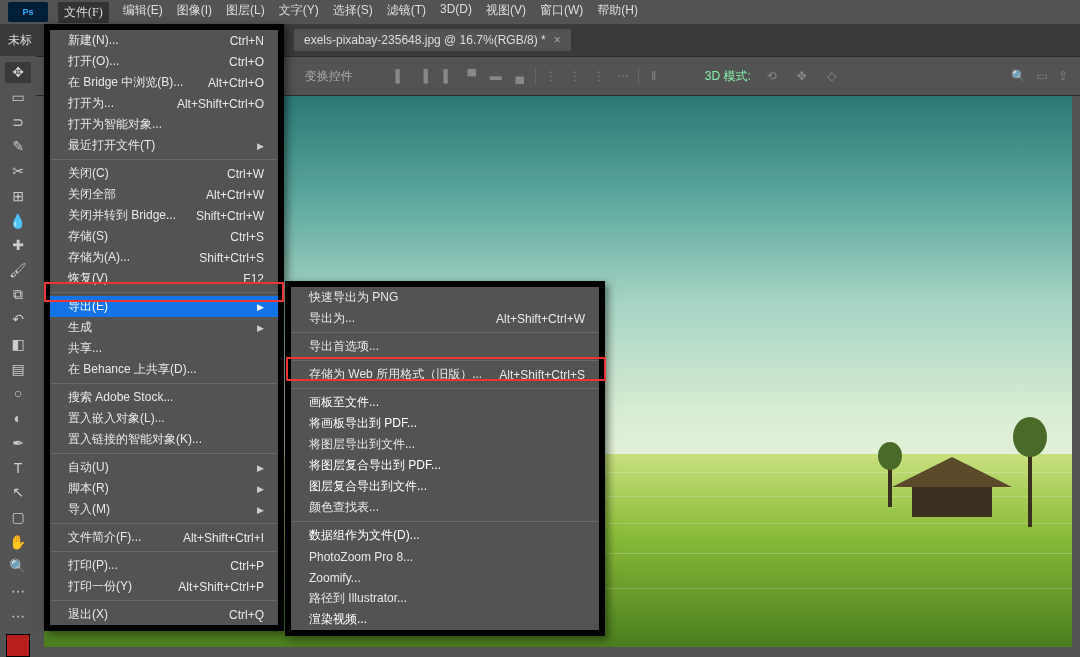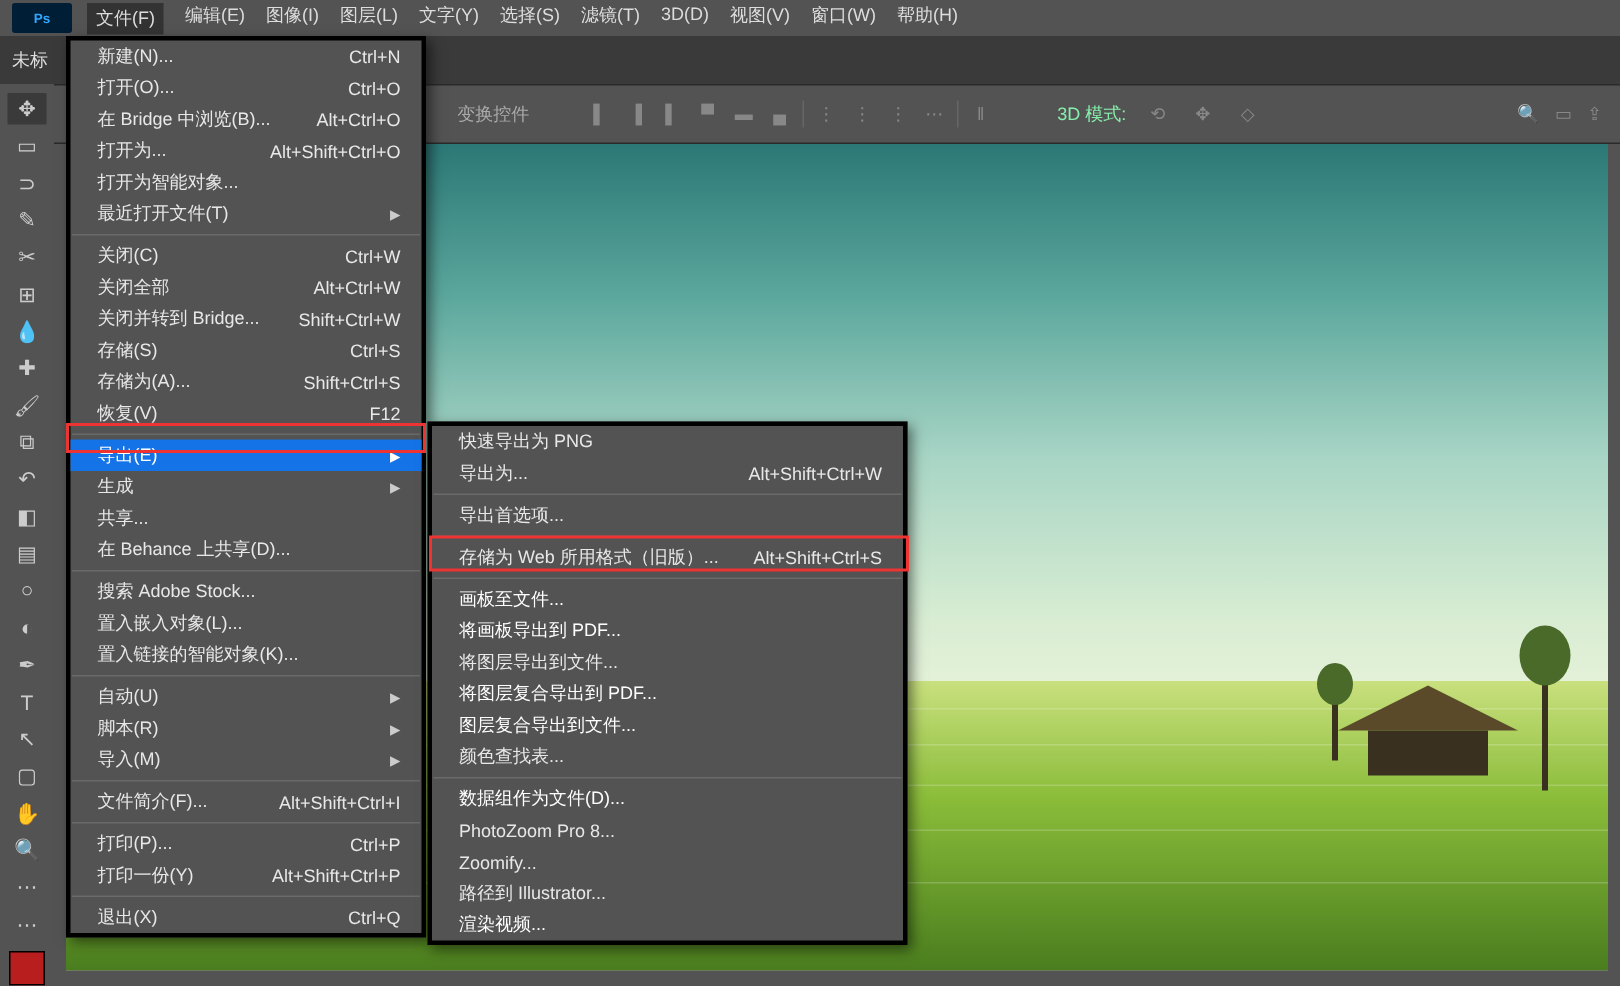--- a/index.html
+++ b/index.html
@@ -1,20 +1,20 @@
 <!DOCTYPE html>
 <html><head>
 <meta charset="utf-8">
 <style>
 * { margin:0; padding:0; box-sizing:border-box; font-family:"Microsoft YaHei",sans-serif; }
 body { width:1080px; height:657px; background:#535353; overflow:hidden; position:relative; }
 .menubar { height:24px; background:#535353; display:flex; align-items:center; padding-left:8px; color:#ddd; font-size:12px; }
 .app-icon { width:40px; height:20px; background:#001e36; color:#31a8ff; font-size:9px; font-weight:bold; display:flex; align-items:center; justify-content:center; border-radius:2px; margin-right:10px; }
 .menubar span.menu-item { margin-right:14px; cursor:default; }
-.menubar span.menu-item.active { background:#333; padding:2px 6px; }
+.menubar span.menu-item.active { background:#333; padding:2px 6px;font-family:Liberation Serif, serif; }
 .tabbar { height:32px; background:#3a3a3a; display:flex; align-items:center; padding-left:46px; color:#ddd; font-size:12px; }
 .doc-tab { background:#535353; padding:4px 10px; display:flex; align-items:center; gap:8px; }
 .doc-tab .x { color:#aaa; }
 .toolbar { height:40px; background:#535353; border-top:1px solid #2a2a2a; border-bottom:1px solid #2a2a2a; display:flex; align-items:center; padding-left:46px; gap:12px; color:#aaa; font-size:12px; }
 .tool-opt { padding:2px 6px; }
 .tool-icons { display:flex; gap:6px; margin-left:20px; }
 .align-icon { width:18px; height:18px; display:flex; align-items:center; justify-content:center; color:#888; }
 .right-icons { margin-left:auto; margin-right:12px; display:flex; gap:10px; color:#888; }
 .sidebar { position:absolute; left:0; top:56px; width:36px; bottom:0; background:#535353; display:flex; flex-direction:column; align-items:center; padding-top:6px; gap:4px; }
 .tool { width:26px; height:22px; display:flex; align-items:center; justify-content:center; color:#ccc; font-size:14px; }
@@ -24,21 +24,21 @@
 .sky { width:100%; height:100%; background:linear-gradient(180deg,#2b7876 0%,#5aa69c 18%,#a8d5c5 38%,#d9edd3 58%,#eaf4dc 70%,#d9edd3 75%); position:relative; }
 .field { position:absolute; bottom:0; left:0; right:0; height:35%; background:linear-gradient(180deg,#c9e07e 0%,#8bbd3a 40%,#4a7d1e 100%); }
 .line { position:absolute; left:0; right:0; height:1px; background:rgba(255,255,255,0.2); }
 .hut { position:absolute; right:60px; bottom:130px; width:120px; height:60px; }
 .roof { width:0; height:0; border-left:60px solid transparent; border-right:60px solid transparent; border-bottom:30px solid #5a4a2a; }
 .wall { width:80px; height:30px; background:#3a3020; margin-left:20px; }
 .tree { position:absolute; right:40px; bottom:120px; width:4px; height:90px; background:#3a3020; }
 .tree:before { content:""; position:absolute; top:-20px; left:-15px; width:34px; height:40px; background:#4a6a2a; border-radius:50%; }
 .tree2 { right:180px; bottom:140px; height:50px; }
 .tree2:before { width:24px; height:28px; left:-10px; top:-15px; }
-.menu { position:absolute; background:#535353; border:3px solid #000000; box-shadow:3px 3px 8px rgba(0,0,0,0.5); color:#e8e8e8; font-size:12px; }
+.menu { position:absolute; background:#535353; border:6px solid #000000; box-shadow:3px 3px 8px rgba(0,0,0,0.5); color:#e8e8e8; font-size:12px; }
 .menu-main { left:44px; top:24px; width:240px; }
 .menu-sub { left:285px; top:281px; width:320px; }
 .mrow { display:flex; align-items:center; justify-content:space-between; padding:4px 14px 4px 18px; height:21px; cursor:default; }
 .mrow.hl { background:#1473e6; color:#fff; }
 .mrow .arrow { font-size:9px; color:#ccc; }
 .mrow.hl .arrow { color:#fff; }
 .sep { height:1px; background:#6a6a6a; margin:3px 1px; }
 .highlight-red { position:absolute; border:2px solid #e33; pointer-events:none; }
 .hr1 { left:44px; top:282px; width:240px; height:20px; }
 .hr2 { left:286px; top:357px; width:320px; height:24px; }
@@ -59,20 +59,24 @@
       <span class="menu-item">滤镜(T)</span>
       <span class="menu-item">3D(D)</span>
       <span class="menu-item">视图(V)</span>
       <span class="menu-item">窗口(W)</span>
       <span class="menu-item">帮助(H)</span>
     </div>
 </div>
 
 <div class="tabbar">
   <span style="position:absolute;left:8px;color:#ddd;">未标</span>
+  <div class="doc-tab" style="margin-left:248px;">
+    <span>exels-pixabay-235648.jpg @ 16.7%(RGB/8) *</span>
+    <span class="x">×</span>
+  </div>
 </div>
 
 <div class="toolbar">
   <span>☐</span>
   <span style="margin-left:230px" class="tool-opt">变换控件</span>
   <div class="tool-icons">
     <span class="align-icon">▌</span>
     <span class="align-icon">▐</span>
     <span class="align-icon">▌</span>
     <span class="align-icon">▀</span>

